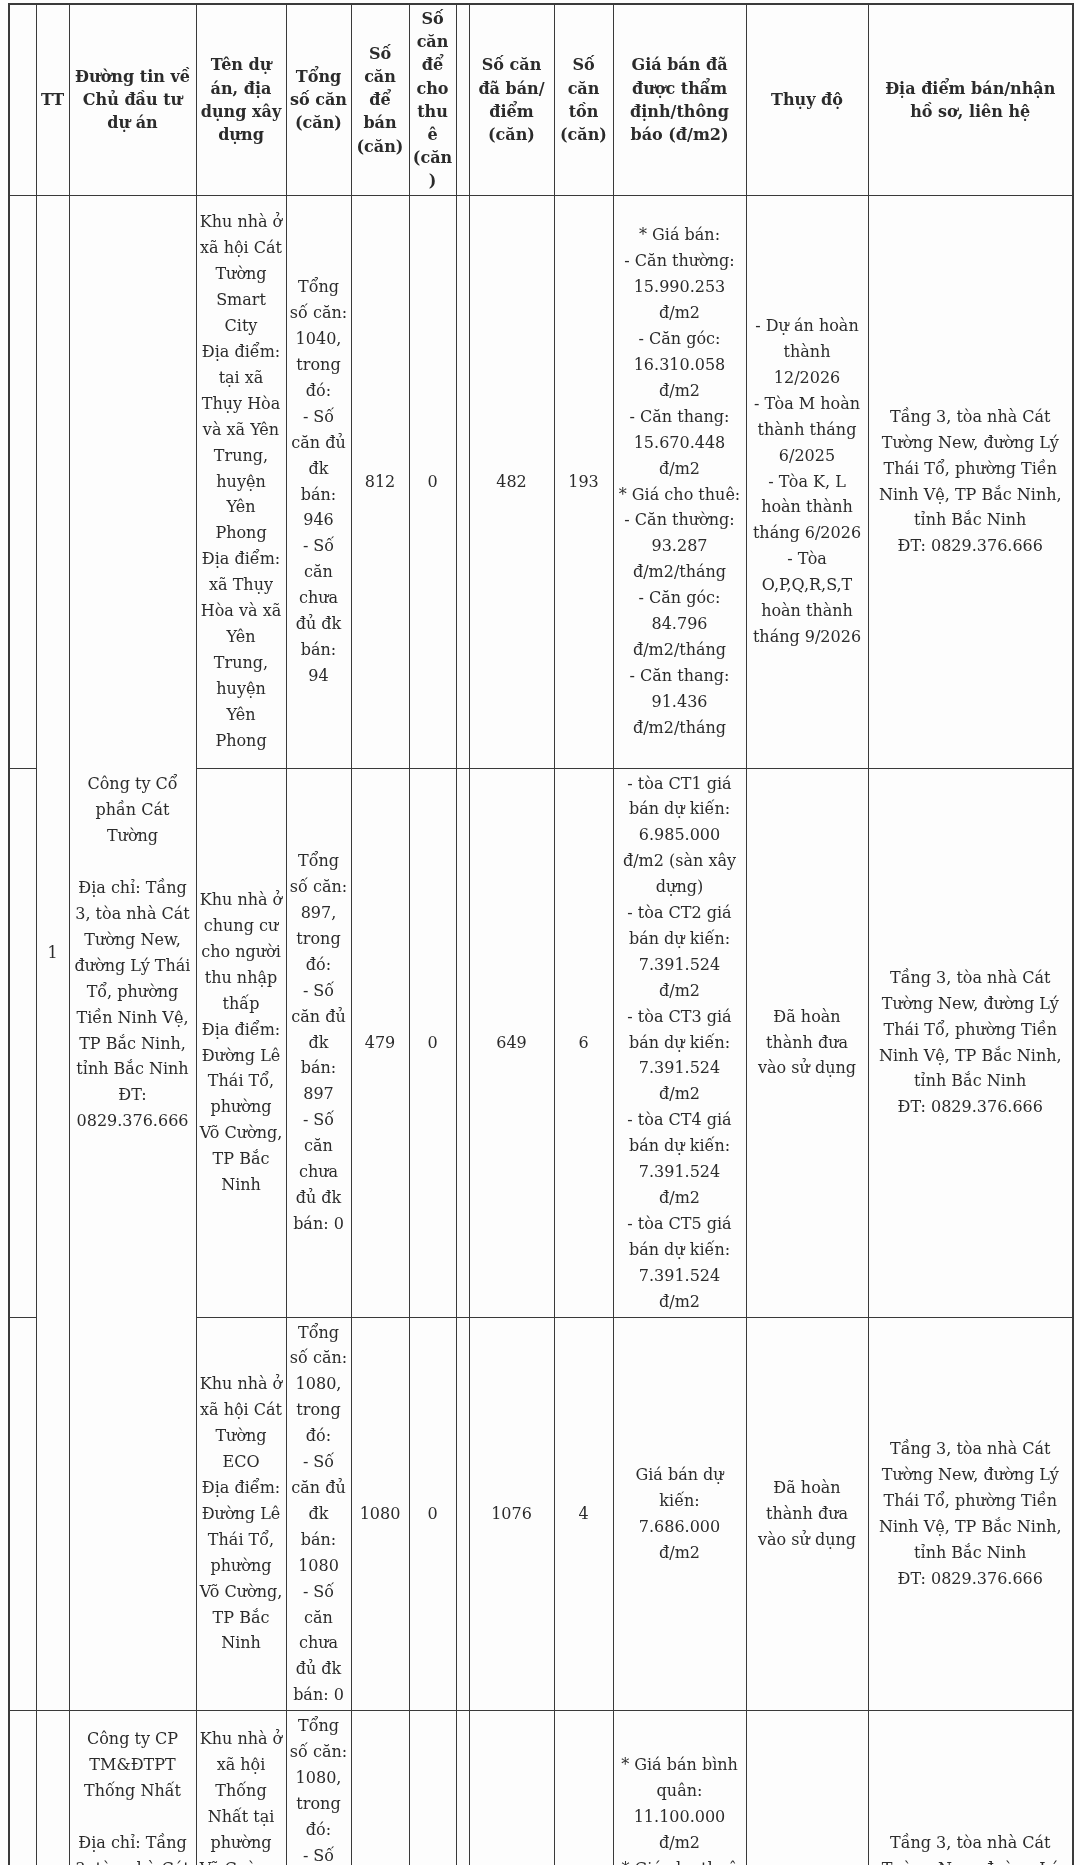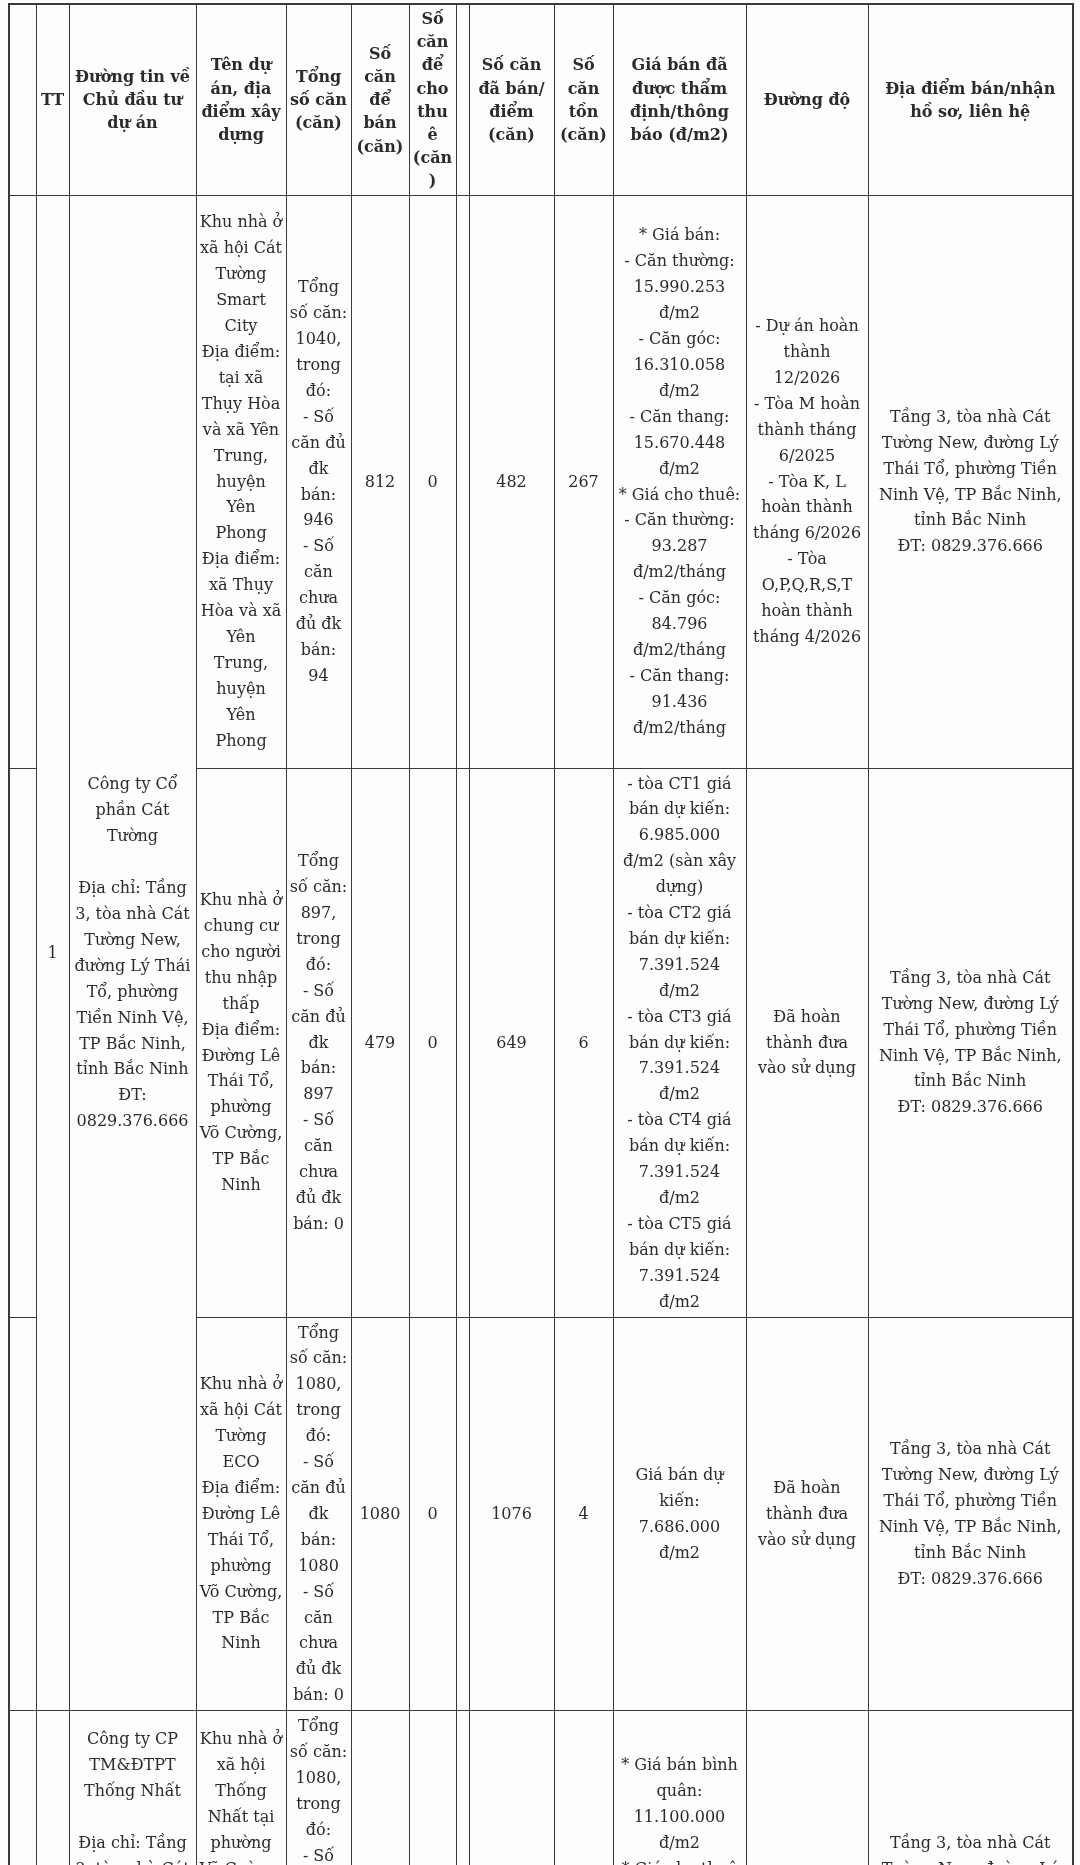--- a/index.html
+++ b/index.html
@@ -65,62 +65,62 @@
       <col style="width:133px">
       <col style="width:122px">
       <col style="width:205px">
     </colgroup>
 
     <tbody>
         <tr class="header-row">
       <th></th>
       <th>TT</th>
       <th>Đường tin về Chủ đầu tư dự án</th>
-      <th>Tên dự án, địa điểm xây dựng</th>
+      <th>Tên dự án, địa dụng xây dựng</th>
       <th>Tổng số căn (căn)</th>
       <th>Số căn để bán (căn)</th>
       <th>Số căn để cho thuê (căn)</th>
       <th></th>
       <th>Số căn đã bán/điểm (căn)</th>
       <th>Số căn tồn (căn)</th>
       <th>Giá bán đã được thẩm định/thông báo (đ/m2)</th>
-      <th>Đường độ</th>
+      <th>Thụy độ</th>
       <th>Địa điểm bán/nhận hồ sơ, liên hệ</th>
     </tr>
 
     <tr class="row-1a">
       <td></td>
       <td rowspan="3" class="num">1</td>
       <td rowspan="3">Công ty Cổ phần Cát Tường
 
 Địa chỉ: Tầng 3, tòa nhà Cát Tường New, đường Lý Thái Tổ, phường Tiền Ninh Vệ, TP Bắc Ninh, tỉnh Bắc Ninh
 ĐT: 0829.376.666</td>
       <td>Khu nhà ở xã hội Cát Tường Smart City
 Địa điểm: tại xã Thụy Hòa và xã Yên Trung, huyện Yên Phong
 Địa điểm: xã Thụy Hòa và xã Yên Trung, huyện Yên Phong</td>
       <td>Tổng số căn: 1040, trong đó:
 - Số căn đủ đk bán: 946
 - Số căn chưa đủ đk bán: 94</td>
       <td class="num">812</td>
       <td class="num">0</td>
       <td></td>
       <td class="num">482</td>
-      <td class="num">267</td>
+      <td class="num">193</td>
       <td>* Giá bán:
 - Căn thường: 15.990.253 đ/m2
 - Căn góc: 16.310.058 đ/m2
 - Căn thang: 15.670.448 đ/m2
 * Giá cho thuê:
 - Căn thường: 93.287 đ/m2/tháng
 - Căn góc: 84.796 đ/m2/tháng
 - Căn thang: 91.436 đ/m2/tháng</td>
       <td>- Dự án hoàn thành 12/2026
 - Tòa M hoàn thành tháng 6/2025
 - Tòa K, L hoàn thành tháng 6/2026
-- Tòa O,P,Q,R,S,T hoàn thành tháng 4/2026</td>
+- Tòa O,P,Q,R,S,T hoàn thành tháng 9/2026</td>
       <td>Tầng 3, tòa nhà Cát Tường New, đường Lý Thái Tổ, phường Tiền Ninh Vệ, TP Bắc Ninh, tỉnh Bắc Ninh
 ĐT: 0829.376.666</td>
     </tr>
 
     <tr class="row-1b">
       <td></td>
       <td>Khu nhà ở chung cư cho người thu nhập thấp
 Địa điểm: Đường Lê Thái Tổ, phường Võ Cường, TP Bắc Ninh</td>
       <td>Tổng số căn: 897, trong đó:
 - Số căn đủ đk bán: 897

